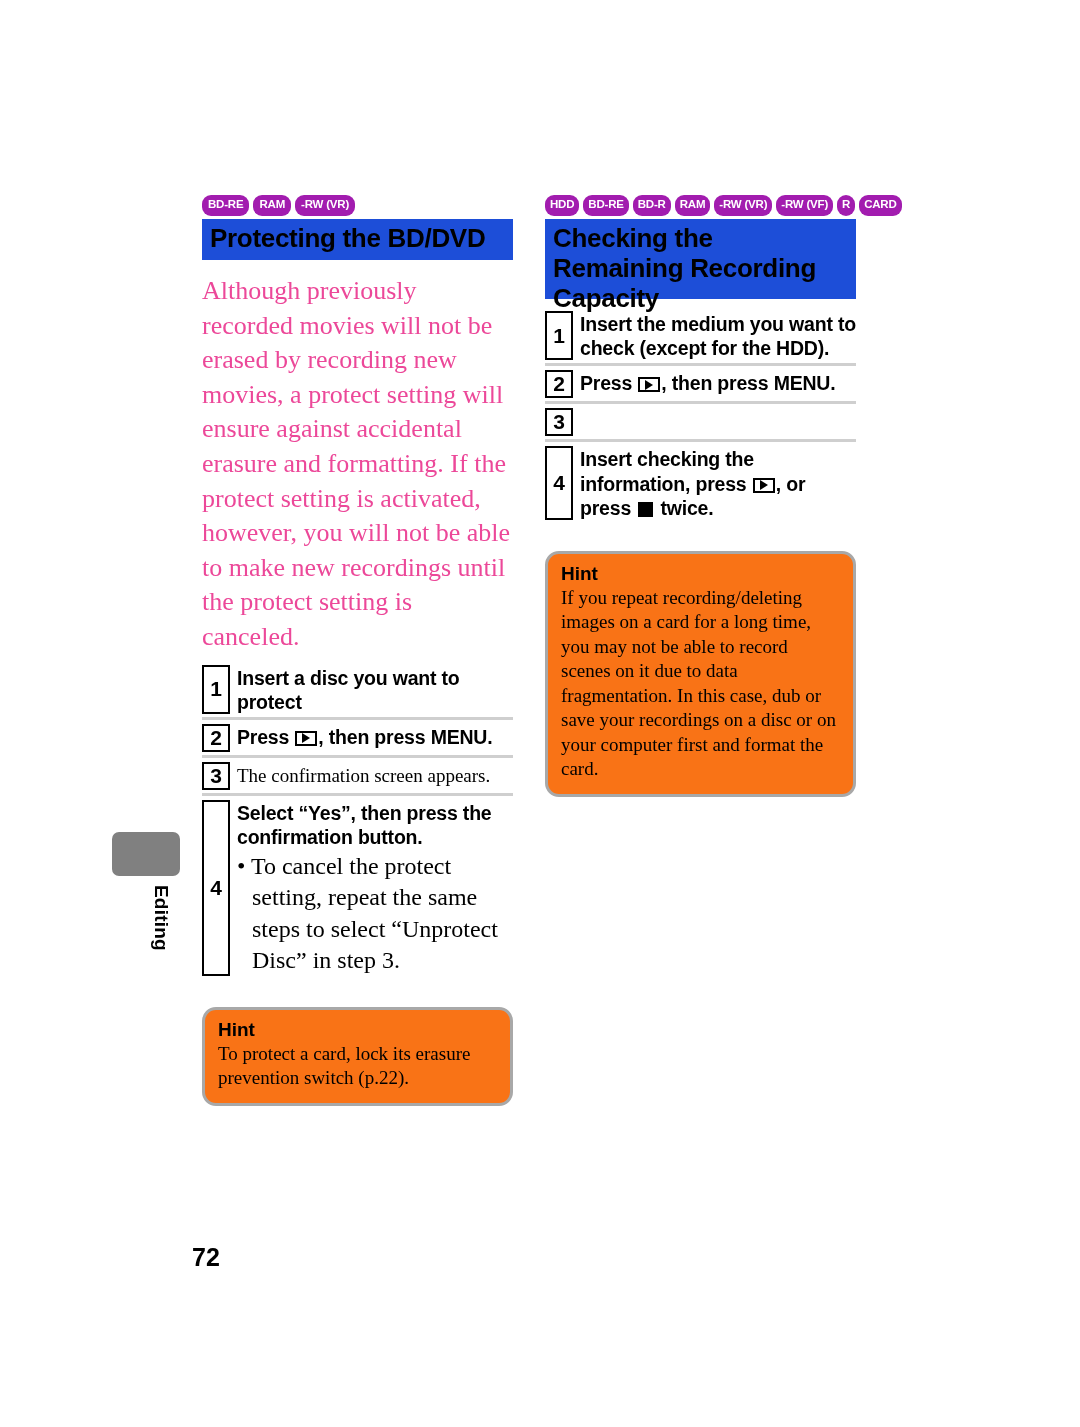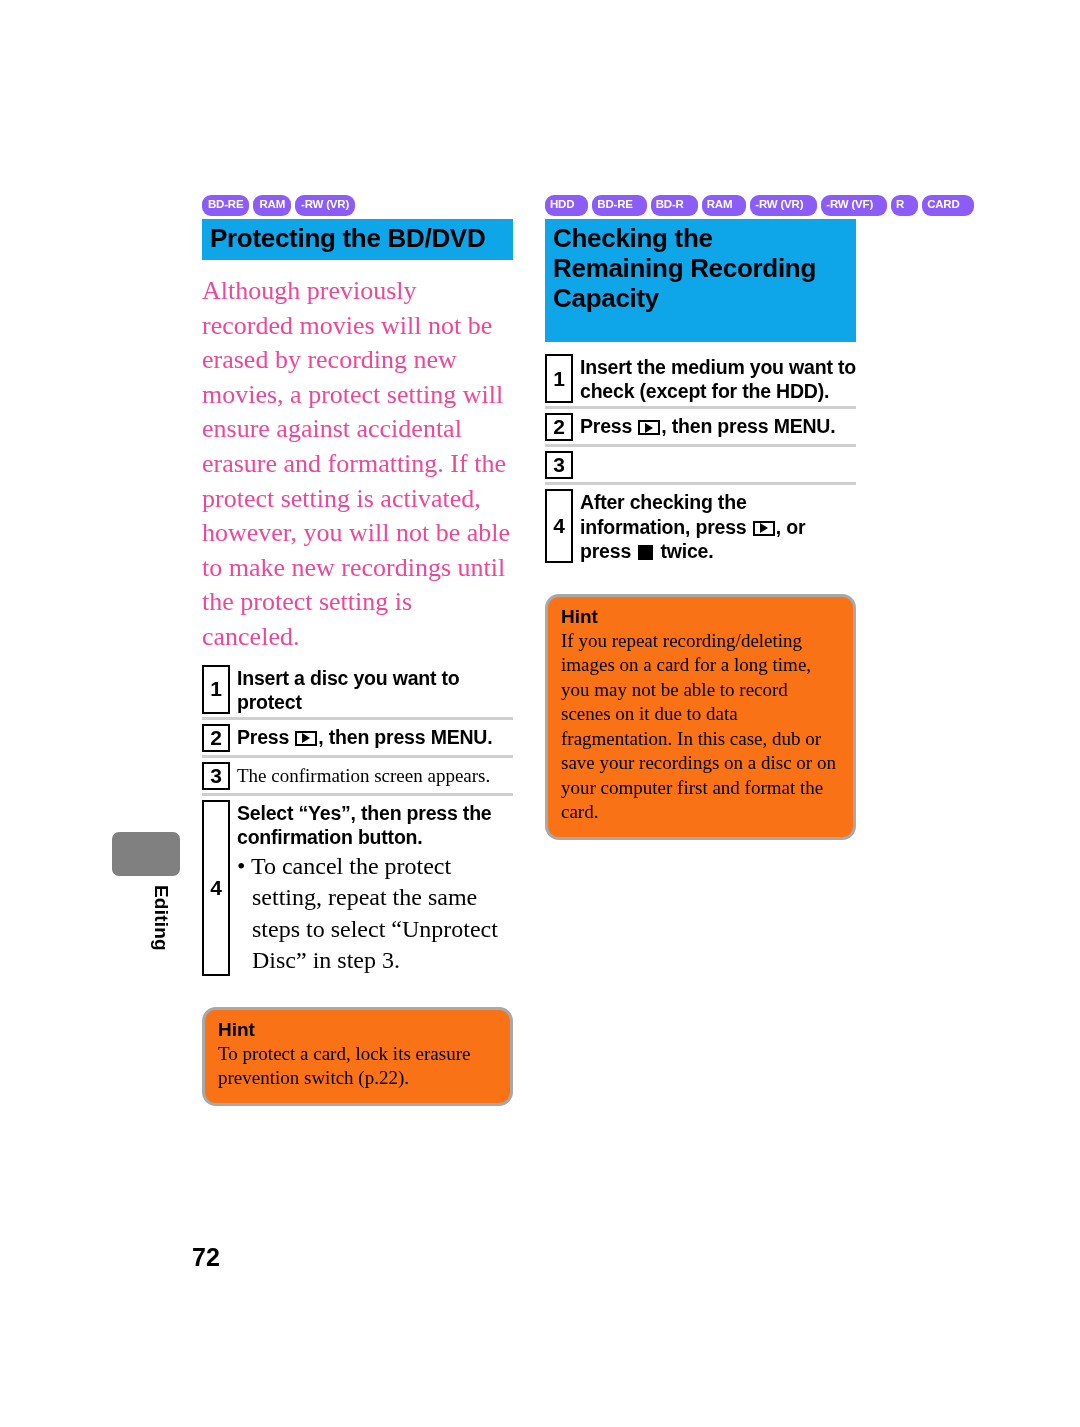--- a/index.html
+++ b/index.html
@@ -58,47 +58,47 @@
 
   
   .badge-row {
     display: flex;
     align-items: center;
     gap: 4px;
     height: 19px;
     margin-bottom: 4px;
   }
   .badge {
-    background: #8b5cf6;
+    background: #a21caf;
     color: #fff;
     border-radius: 9px;
     font-size: 11.5px;
     font-weight: bold;
     line-height: 1;
     padding: 4px 6px 5px 6px;
     white-space: nowrap;
     letter-spacing: -0.2px;
     font-family: "Liberation Sans", sans-serif;
   }
-  .badge.narrow { padding-left: 5px; padding-right: 14px; }
+  .badge.narrow { padding-left: 5px; padding-right: 5px; }
 
   
   .title-bar {
-    background: #0ea5e9;
+    background: #1d4ed8;
     padding: 4px 8px 7px 8px;
     box-sizing: border-box;
   }
   .title-bar .title-text {
     font-size: 26px;
     font-weight: bold;
     color: #000;
     line-height: 1.16;
     letter-spacing: -0.3px;
   }
-  .title-bar.tall { height: 123px; }
+  .title-bar.tall { height: 80px; }
 
   
   .intro {
     font-family: "Liberation Serif", serif;
     font-size: 26px;
     line-height: 1.33;
     color: #ec4899;
     margin-top: 14px;
     margin-bottom: 10px;
   }
@@ -326,21 +326,21 @@
     </div>
 
     <div class="step">
       <div class="step-num">3</div>
     </div>
 
     <div class="step">
       <div class="step-num">4</div>
       <div class="step-body">
         <div class="step-head">
-          <span>After checking the information, press </span><span class="icon-play"></span><span>, or press </span><span class="icon-stop"></span><span> twice.</span>
+          <span>Insert checking the information, press </span><span class="icon-play"></span><span>, or press </span><span class="icon-stop"></span><span> twice.</span>
         </div>
       </div>
     </div>
 
   </div>
 
   <div class="hint-box mt-hint-right">
     <div class="hint-title">Hint</div>
     <div class="hint-text">If you repeat recording/deleting images on a card for a long time, you may not be able to record scenes on it due to data fragmentation. In this case, dub or save your recordings on a disc or on your computer first and format the card.</div>
   </div>

